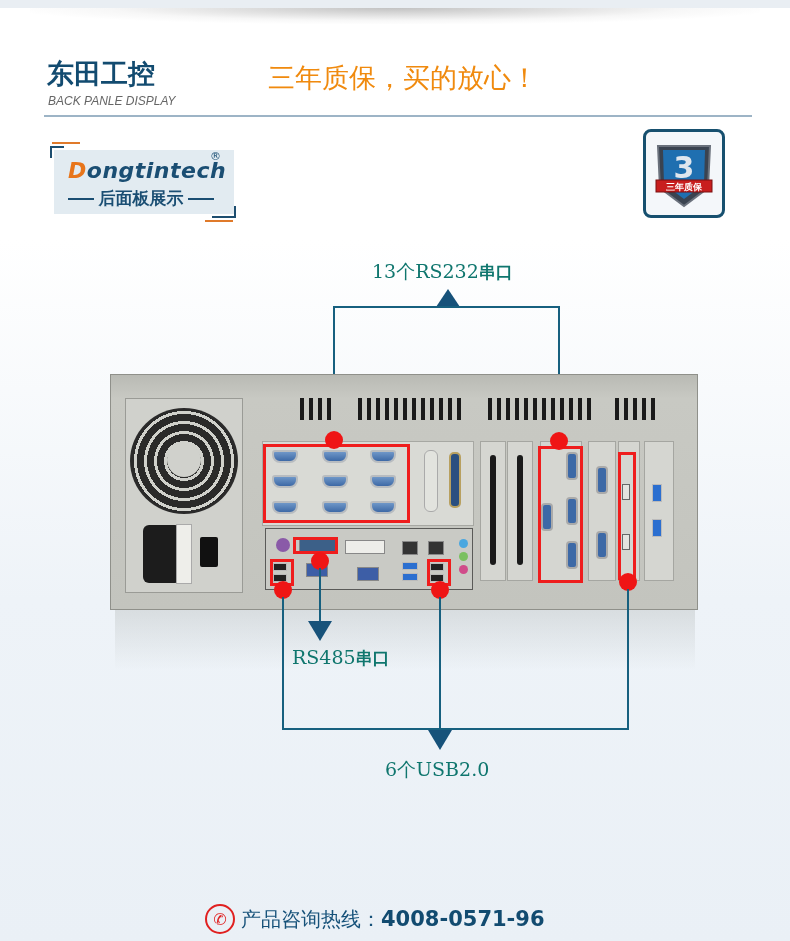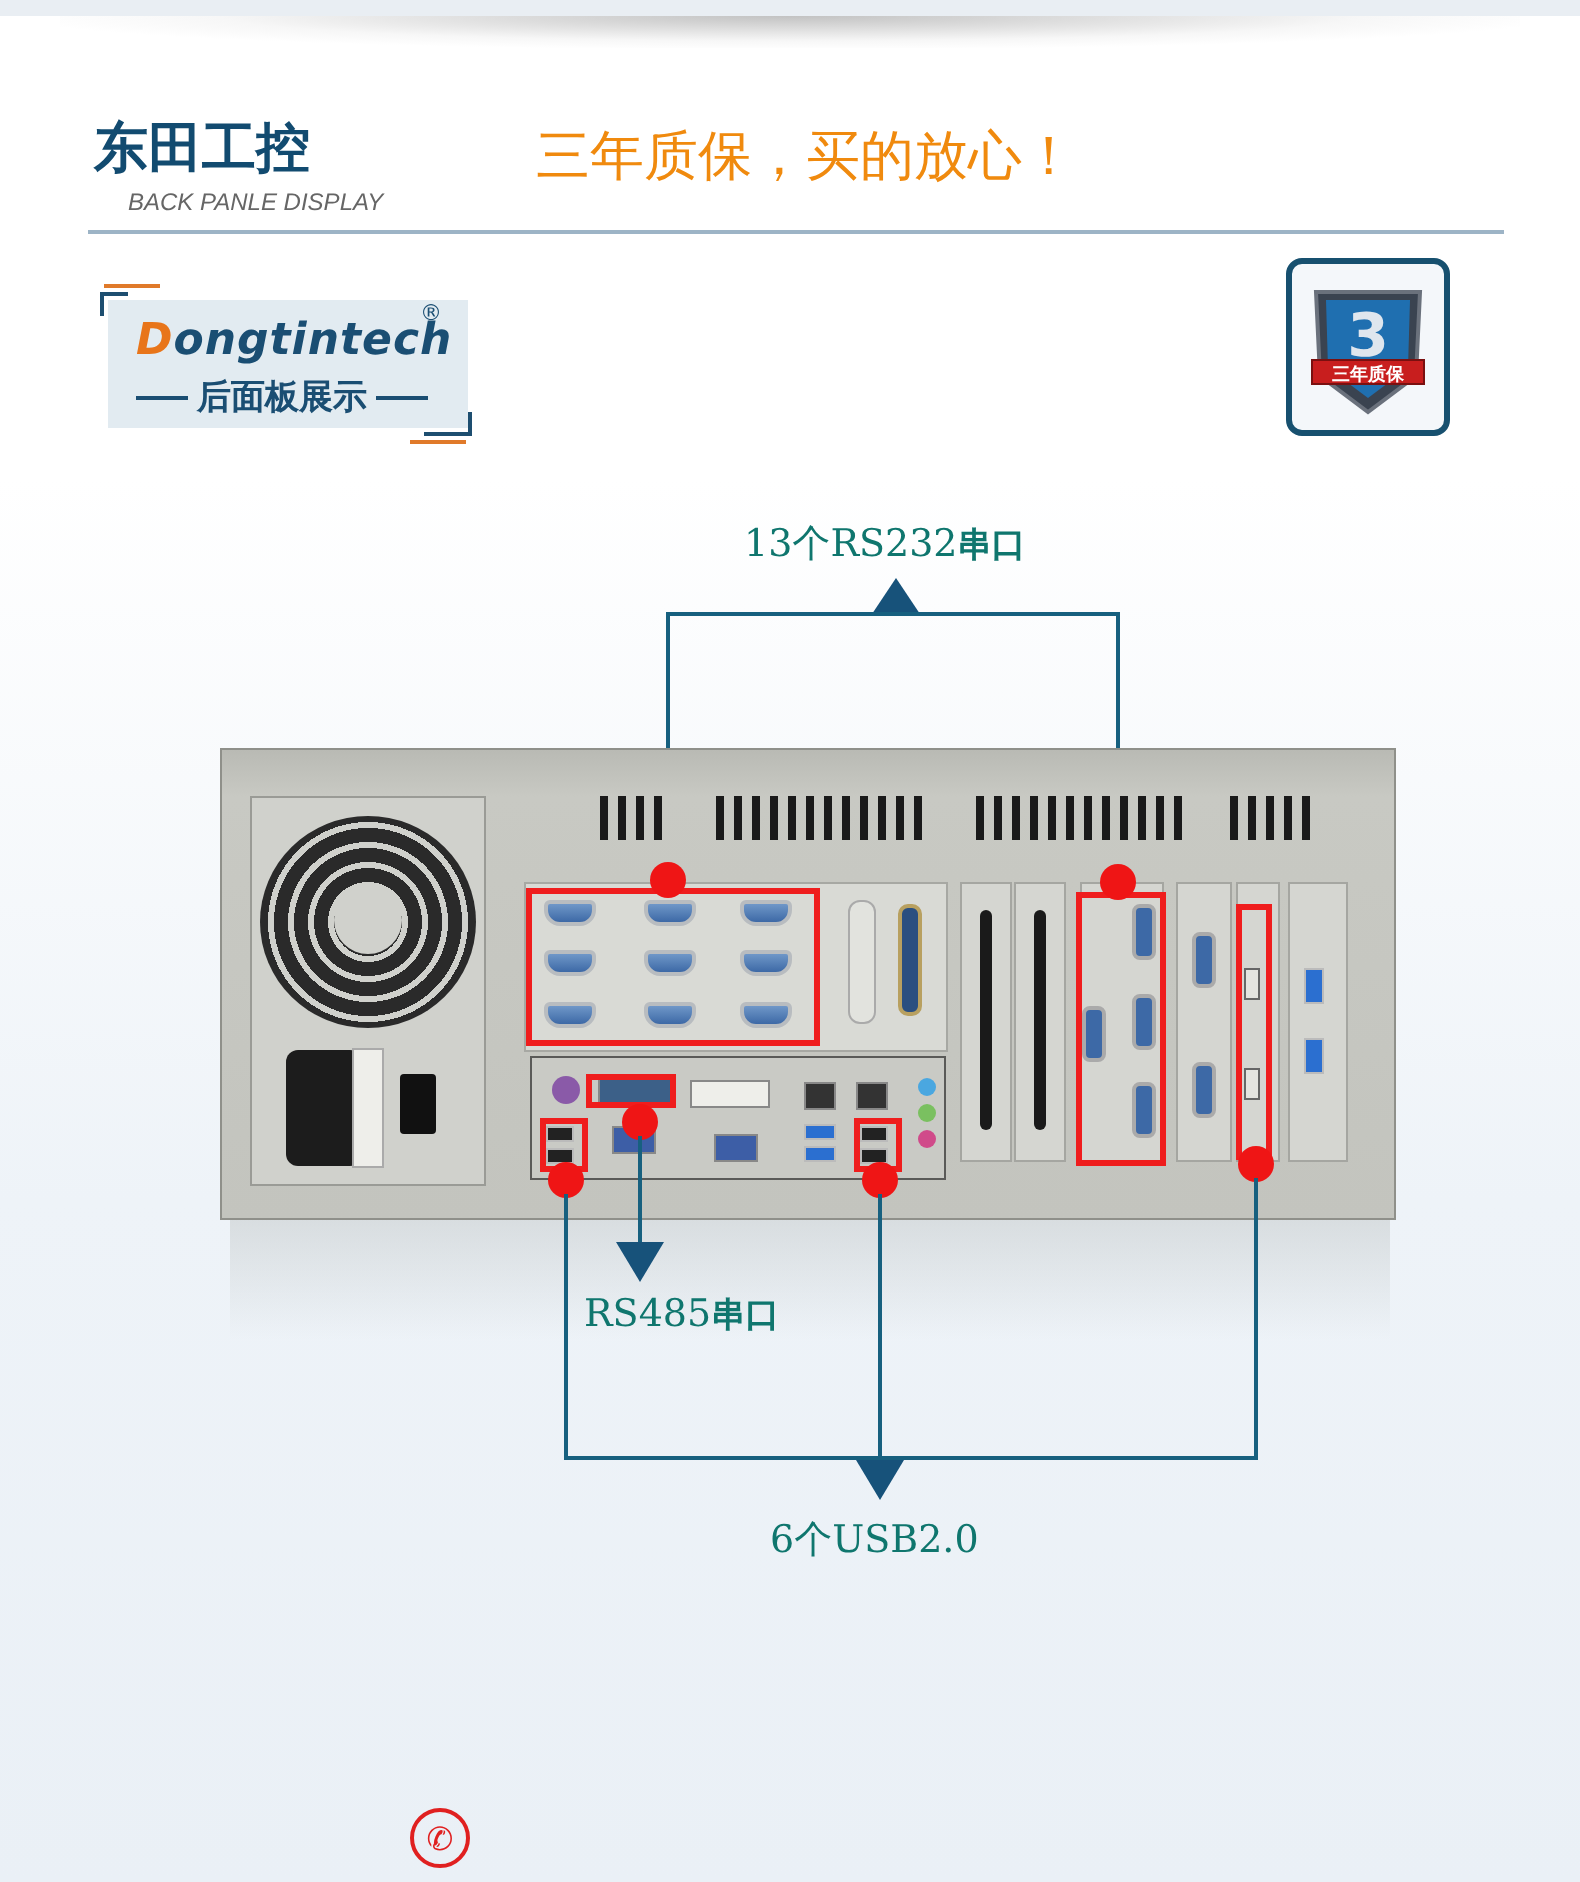--- a/index.html
+++ b/index.html
@@ -16,21 +16,21 @@
   .topshadow {
     position: absolute; left: 30px; top: 8px; width: 730px; height: 16px;
     background: radial-gradient(ellipse at 50% 0%, rgba(120,120,120,0.45) 0%, rgba(200,200,200,0.15) 55%, rgba(255,255,255,0) 75%);
   }
   .section-title {
     position: absolute; left: 47px; top: 56px;
     font-size: 27px; font-weight: bold; color: #124b70; letter-spacing: 0px;
     font-family: "DejaVu Sans", sans-serif;
   }
   .section-sub {
-    position: absolute; left: 64px; top: 94px;
+    position: absolute; left: 48px; top: 94px;
     font-size: 12px; font-style: italic; color: #666; letter-spacing: 0px;
     font-family: "Liberation Sans", sans-serif;
   }
   .slogan {
     position: absolute; left: 268px; top: 60px;
     font-size: 27px; color: #f08a0e; font-family: "DejaVu Sans", sans-serif;
   }
   .hr {
     position: absolute; left: 44px; top: 115px; width: 708px; height: 2px;
     background: #9db4c6;
@@ -282,13 +282,15 @@
 
 <div class="line" style="left:282px; top:597px; width:2px; height:133px;"></div>
 <div class="line" style="left:439px; top:597px; width:2px; height:133px;"></div>
 <div class="line" style="left:627px; top:589px; width:2px; height:141px;"></div>
 <div class="line" style="left:282px; top:728px; width:347px; height:2px;"></div>
 <div class="arrow-down" style="left:428px; top:730px;"></div>
 <div class="ann-label" style="left:385px; top:757px;"><span>6个</span><span>USB2.0</span></div>
 
 <div class="footer">
   <div class="phone-icon">✆</div>
+  <span class="footer-label">产品咨询热线：</span>
+  <span class="footer-number">4008-0571-96</span>
 </div>
 
 </body></html>

